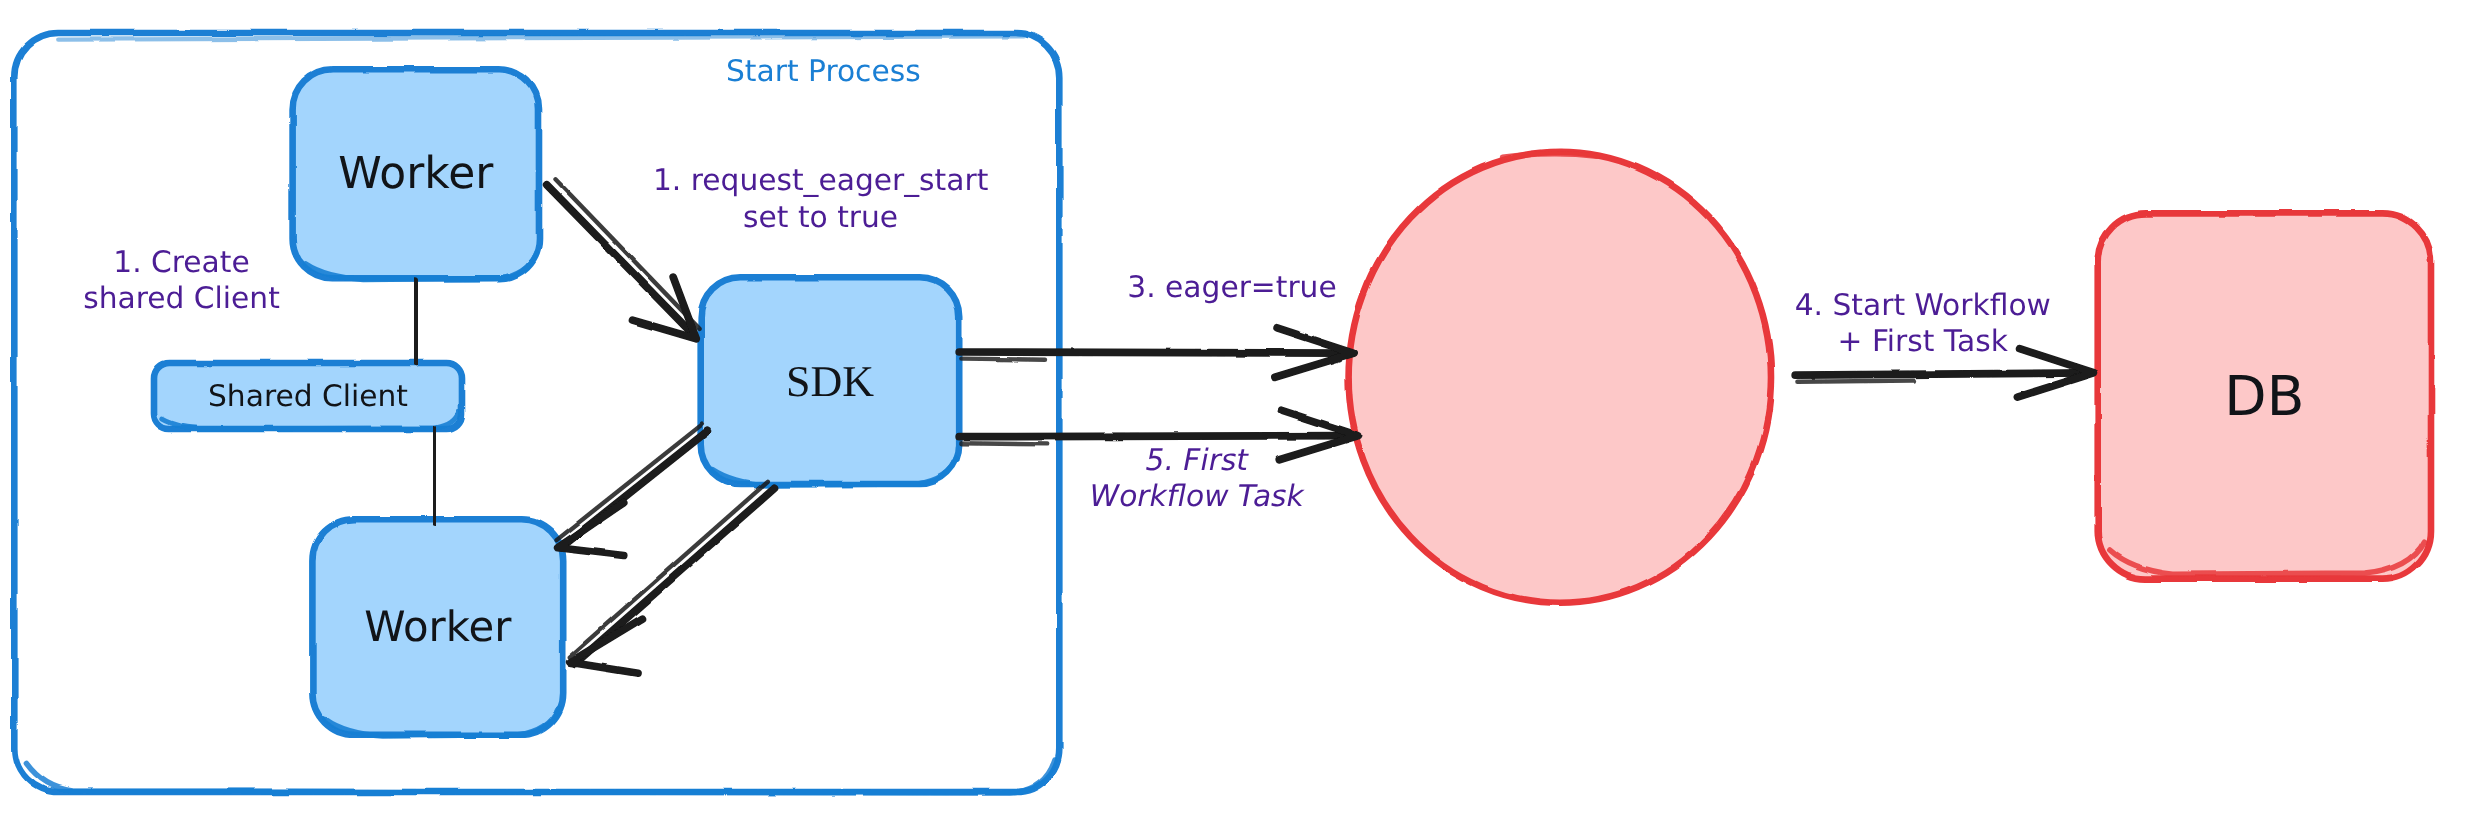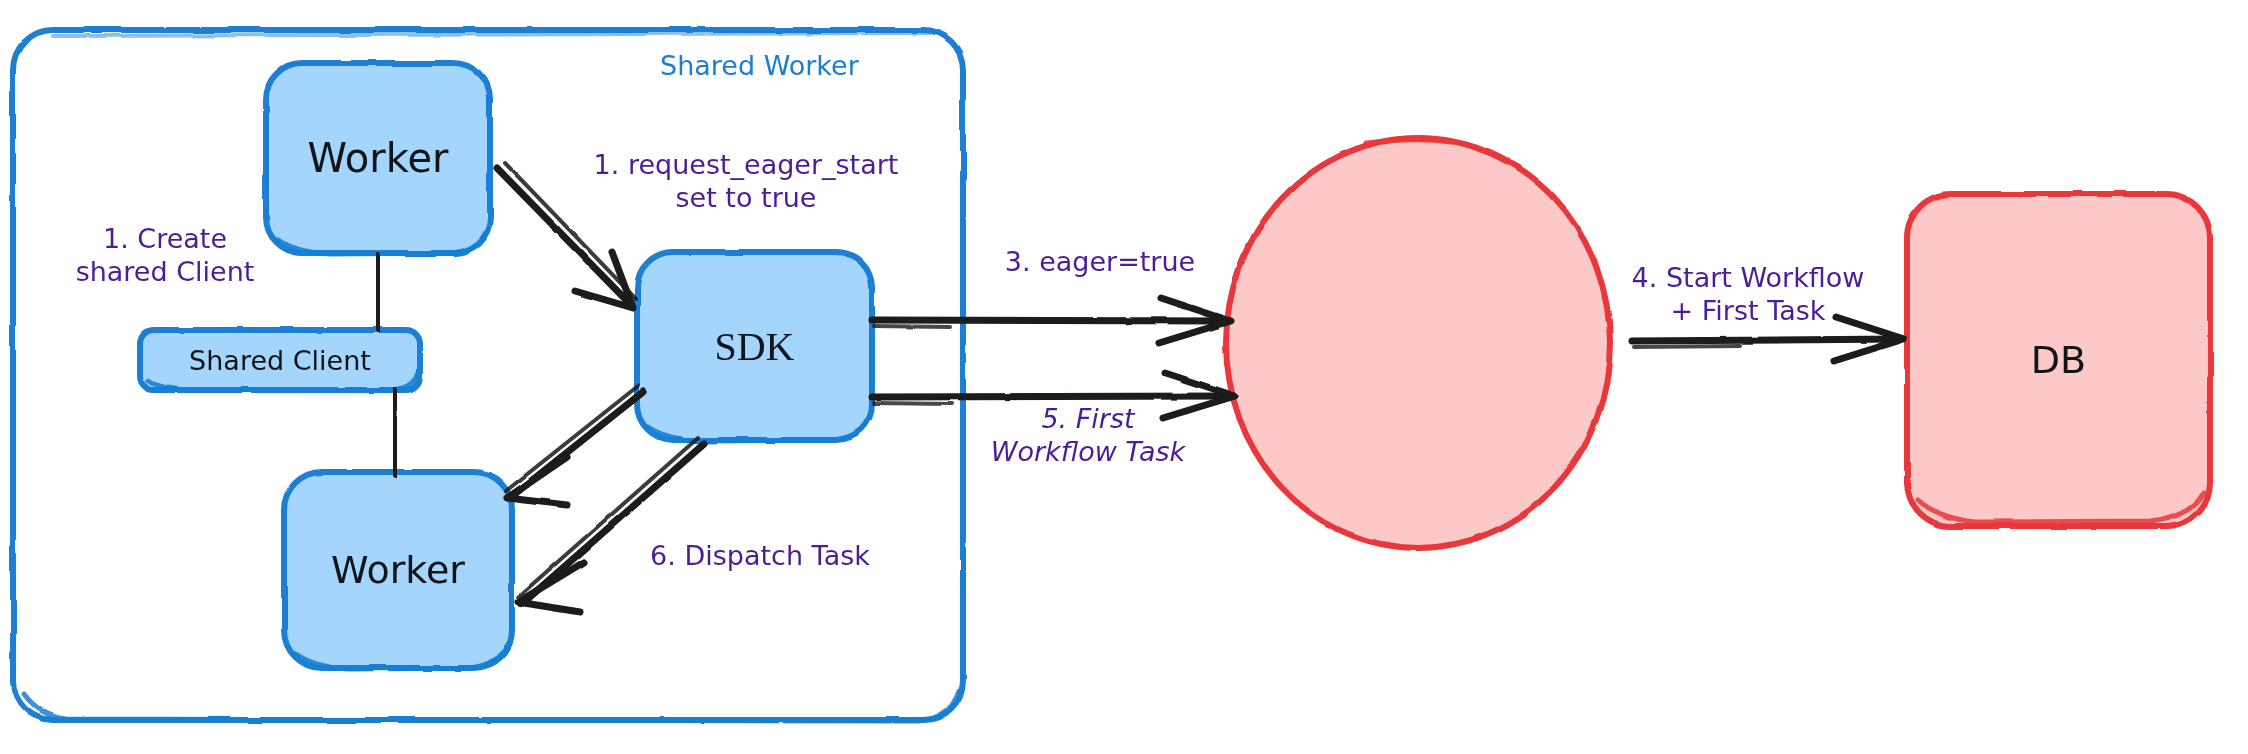--- a/index.html
+++ b/index.html
@@ -21,21 +21,21 @@
   .group-title{
     position:absolute;color:#1a7fd4;font-size:27px;
     font-family:"DejaVu Sans","Liberation Sans",sans-serif;
     white-space:nowrap;
   }
   .t-starter{font-size:40px;}
   .t-sdk{font-size:40px;font-family:Liberation Serif, serif;}
   .t-worker{font-size:38px;}
   .t-client{font-size:27px;}
   .t-server{font-size:38px;}
-  .t-db{font-size:38px;}
+  .t-db{font-size:50px;}
 </style>
 </head>
 <body>
 
 <div id="stage">
 
   <svg class="layer" viewBox="0 0 2248 754">
     <defs>
       <filter id="rough" x="-6%" y="-12%" width="112%" height="124%">
         <feTurbulence type="fractalNoise" baseFrequency="0.022" numOctaves="3" seed="7" result="n"></feTurbulence>
@@ -121,43 +121,42 @@
       <path d="M 1165 373 L 1235 396 L 1163 418" fill="none" stroke="#1a1a1a" stroke-width="7" stroke-linecap="round" stroke-linejoin="round"></path>
     </g>
 
     <g filter="url(#rough2)">
       <path d="M 1632 341 L 1902 339" fill="none" stroke="#1a1a1a" stroke-width="7" stroke-linecap="round"></path>
       <path d="M 1634 347 L 1740 346" fill="none" stroke="#1a1a1a" stroke-width="4" stroke-linecap="round" opacity="0.8"></path>
       <path d="M 1836 317 L 1904 339 L 1834 361" fill="none" stroke="#1a1a1a" stroke-width="7" stroke-linecap="round" stroke-linejoin="round"></path>
     </g>
   </svg>
 
-  <div class="group-title" style="left:660px;top:50px;">Shared Worker</div>
+  <div class="group-title" style="left:660px;top:50px;">Start Process</div>
 
   <div class="node-label t-starter" style="left:266px;top:63px;width:224px;height:190px;">Worker</div>
 
   <div class="node-label t-client" style="left:140px;top:330px;width:280px;height:60px;">Shared Client</div>
 
   <div class="node-label t-worker" style="left:284px;top:472px;width:228px;height:196px;">Worker</div>
 
   <div class="node-label t-sdk" style="left:637px;top:252px;width:235px;height:188px;">SDK</div>
 
 
   <div class="node-label t-db" style="left:1907px;top:194px;width:303px;height:332px;">DB</div>
 
   <div class="edge-label" style="left:30px;top:216px;width:270px;height:80px;">1. Create
 shared Client</div>
 
   <div class="edge-label" style="left:536px;top:142px;width:420px;height:80px;">1. request_eager_start
 set to true</div>
 
 
-  <div class="edge-label" style="left:960px;top:240px;width:280px;height:44px;">3. eager=true</div>
+  <div class="edge-label" style="left:960px;top:240px;width:280px;height:44px;padding-left:20px;">3. eager=true</div>
 
   <div class="edge-label" style="left:1598px;top:234px;width:300px;height:80px;margin-top:21px;">4. Start Workflow
 + First Task</div>
 
   <div class="edge-label" style="left:938px;top:396px;width:300px;height:80px;font-style:italic;">5. First
 Workflow Task</div>
 
-  <div class="edge-label" style="left:600px;top:534px;width:320px;height:44px;">6. Dispatch Task</div>
 
 </div>
 
 </body></html>

